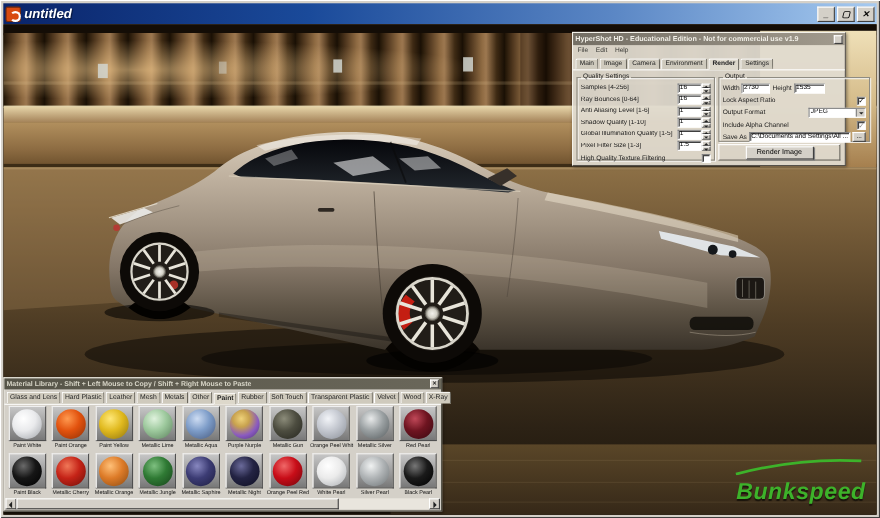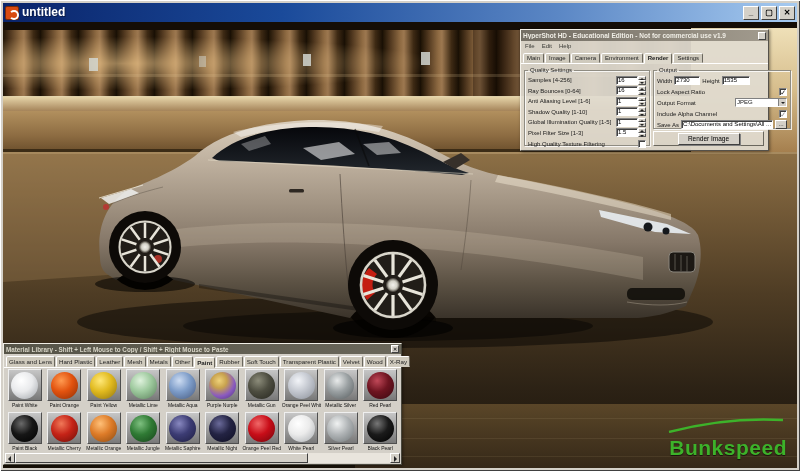--- a/index.html
+++ b/index.html
@@ -1,36 +1,36 @@
 <!DOCTYPE html>
 <html><head>
 <meta charset="utf-8">
 <style>
   html,body{margin:0;padding:0;background:#555;}
   *{box-sizing:border-box;font-family:"Liberation Sans",sans-serif;}
   .win{position:relative;width:800px;height:471px;background:#d4d0c8;padding:3px;
        box-shadow:inset 1px 1px 0 #fff, inset -1px -1px 0 #404040;}
   
   .titlebar{height:19px;display:flex;align-items:center;padding:4px 2px;
-    background:linear-gradient(90deg,#0a246a 0%,#1a4a9a 35%,#5b87c5 70%,#a6caf0 100%);}
+    background:linear-gradient(90deg,#0a246a 0%,#1a4a9a 35%,#5b87c5 70%,#a6caf0 100%);font-style:italic;}
   .app-icon{width:14px;height:14px;margin-right:3px;background:#d84a10;border:1px solid #7a2a08;
     border-radius:2px;position:relative;flex:0 0 auto;}
   .app-icon::after{content:"";position:absolute;left:3px;top:3px;width:6px;height:6px;
     border:2px solid #fff;border-radius:50%;border-left-color:transparent;}
   .title-text{color:#fff;font-weight:bold;font-size:12px;flex:1;line-height:19px;
     text-shadow:1px 1px 0 rgba(0,0,0,.4);}
   .win-controls{display:flex;gap:2px;}
   .wbtn{width:16px;height:14px;background:#d4d0c8;border:1px solid;border-color:#fff #404040 #404040 #fff;
     font-size:8px;font-weight:bold;color:#000;display:flex;align-items:center;justify-content:center;
     line-height:1;cursor:default;}
   
   .viewport{position:relative;width:794px;height:446px;overflow:hidden;background:#201507;}
   .scene{display:block;}
   
-  .logo{position:absolute;right:10px;bottom:10px;text-align:right;}
+  .logo{position:absolute;right:10px;bottom:10px;text-align:right;font-style:italic;}
   .logo-text{font-size:21px;font-weight:bold;letter-spacing:.5px;color:#3db22a;line-height:1;
     text-shadow:0 1px 1px rgba(0,0,0,.6);}
   
   .tinput{display:inline-block;background:#fff;border:1px solid;border-color:#808080 #fff #fff #808080;
     box-shadow:inset 1px 1px 0 #404040;font-size:6px;line-height:7px;height:9px;padding:0 1px;
     overflow:hidden;white-space:nowrap;vertical-align:middle;color:#000;}
   .cb{display:inline-block;width:8px;height:8px;background:#fff;border:1px solid;
     border-color:#808080 #fff #fff #808080;box-shadow:inset 1px 1px 0 #404040;
     font-size:7px;line-height:7px;text-align:center;vertical-align:middle;color:#111;}
   .cb.on::after{content:"✓";}

